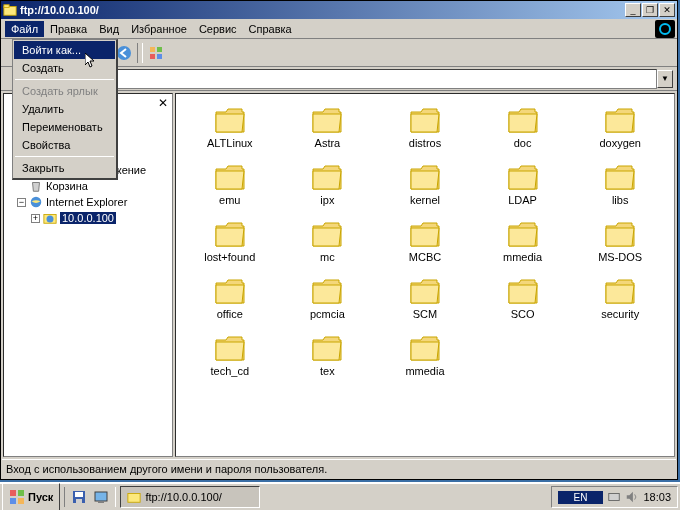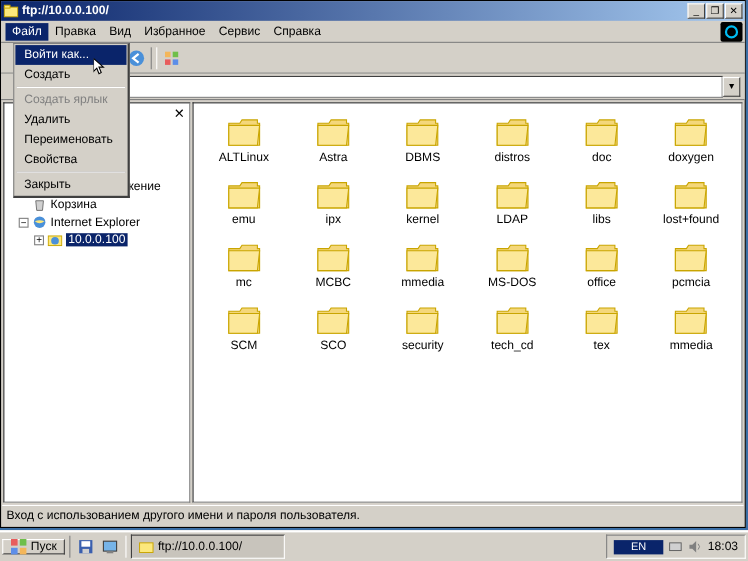--- a/index.html
+++ b/index.html
@@ -29,27 +29,27 @@
 .body-area { position: absolute; top: 91px; left: 1px; right: 1px; bottom: 21px; display: flex; }
 .sidebar { width: 170px; background: #fff; border: 1px inset #808080; margin: 1px; position: relative; }
 .sidebar-close { position: absolute; top: 2px; right: 2px; width: 14px; height: 14px; font-size: 12px; text-align: center; }
 .tree { padding: 68px 4px 4px 4px; }
 .tree-row { display: flex; align-items: center; height: 16px; gap: 3px; }
 .tree-ind { display: inline-block; }
 .tree-exp { width: 9px; height: 9px; border: 1px solid #808080; font-size: 9px; line-height: 7px; text-align: center; background: #fff; }
 .tree-icon { width: 14px; height: 14px; }
 .tree-label.sel { background: #0a246a; color: #fff; padding: 0 2px; }
 .content { flex: 1; background: #fff; border: 1px inset #808080; margin: 1px; overflow: auto; padding: 12px 6px; }
-.icon-grid { display: grid; grid-template-columns: repeat(6, 1fr); gap: 14px 2px; }
+.icon-grid { display: grid; grid-template-columns: repeat(5, 1fr); gap: 14px 2px; }
 .folder-item { display: flex; flex-direction: column; align-items: center; }
 .folder-icon { width: 32px; height: 28px; margin-bottom: 3px; }
 .folder-label { font-size: 11px; text-align: center; }
 .statusbar { position: absolute; bottom: 1px; left: 1px; right: 1px; height: 19px; background: #d4d0c8; border-top: 1px solid #fff; display: flex; align-items: center; padding: 0 4px; font-size: 11px; }
 .taskbar { position: absolute; bottom: 0; left: 0; right: 0; height: 28px; background: #d4d0c8; border-top: 2px solid #fff; display: flex; align-items: center; padding: 2px; }
-.start-btn { height: 14px; padding: 0 6px; background: #d4d0c8; border: 1px solid #fff; border-right-color: #404040; border-bottom-color: #404040; display: flex; align-items: center; gap: 3px; font-weight: normal; }
+.start-btn { height: 28px; padding: 0 6px; background: #d4d0c8; border: 1px solid #fff; border-right-color: #404040; border-bottom-color: #404040; display: flex; align-items: center; gap: 3px; font-weight: bold; }
 .ql { display: flex; gap: 2px; margin: 0 4px; border-left: 1px solid #808080; border-right: 1px solid #fff; padding: 0 4px; }
 .ql-btn { width: 20px; height: 20px; display: flex; align-items: center; justify-content: center; }
 .task-btn { height: 22px; padding: 0 6px; background: #d4d0c8; border: 1px solid #808080; border-top-color: #fff; border-left-color: #808080; border-right-color: #fff; border-bottom-color: #fff; display: flex; align-items: center; gap: 4px; flex: 0 0 140px; }
 .task-btn.active { border: 1px solid #404040; border-right-color: #fff; border-bottom-color: #fff; background: #c8c4bc; }
 .tray { margin-left: auto; display: flex; align-items: center; gap: 4px; border: 1px solid #808080; border-right-color: #fff; border-bottom-color: #fff; padding: 2px 6px; height: 22px; }
 .lang { background: #0a246a; color: #fff; padding: 1px 16px; font-size: 10px; text-align: center; }
 </style>
 </head>
 <body>
 
@@ -175,27 +175,20 @@
               <path d="M2 6 L12 6 L14 3 L28 3 L28 6 L30 6 L30 26 L2 26 Z" fill="#f4d77a" stroke="#c9a500"></path>
               <path d="M2 8 L30 8 L28 26 L2 26 Z" fill="#fce89a" stroke="#c9a500"></path>
             </svg>
             <span class="folder-label">Astra</span>
           </div>
           <div class="folder-item">
             <svg class="folder-icon" viewBox="0 0 32 28">
               <path d="M2 6 L12 6 L14 3 L28 3 L28 6 L30 6 L30 26 L2 26 Z" fill="#f4d77a" stroke="#c9a500"></path>
               <path d="M2 8 L30 8 L28 26 L2 26 Z" fill="#fce89a" stroke="#c9a500"></path>
             </svg>
-            <span class="folder-label">DBMS</span>
-          </div>
-          <div class="folder-item">
-            <svg class="folder-icon" viewBox="0 0 32 28">
-              <path d="M2 6 L12 6 L14 3 L28 3 L28 6 L30 6 L30 26 L2 26 Z" fill="#f4d77a" stroke="#c9a500"></path>
-              <path d="M2 8 L30 8 L28 26 L2 26 Z" fill="#fce89a" stroke="#c9a500"></path>
-            </svg>
             <span class="folder-label">distros</span>
           </div>
           <div class="folder-item">
             <svg class="folder-icon" viewBox="0 0 32 28">
               <path d="M2 6 L12 6 L14 3 L28 3 L28 6 L30 6 L30 26 L2 26 Z" fill="#f4d77a" stroke="#c9a500"></path>
               <path d="M2 8 L30 8 L28 26 L2 26 Z" fill="#fce89a" stroke="#c9a500"></path>
             </svg>
             <span class="folder-label">doc</span>
           </div>
           <div class="folder-item">

